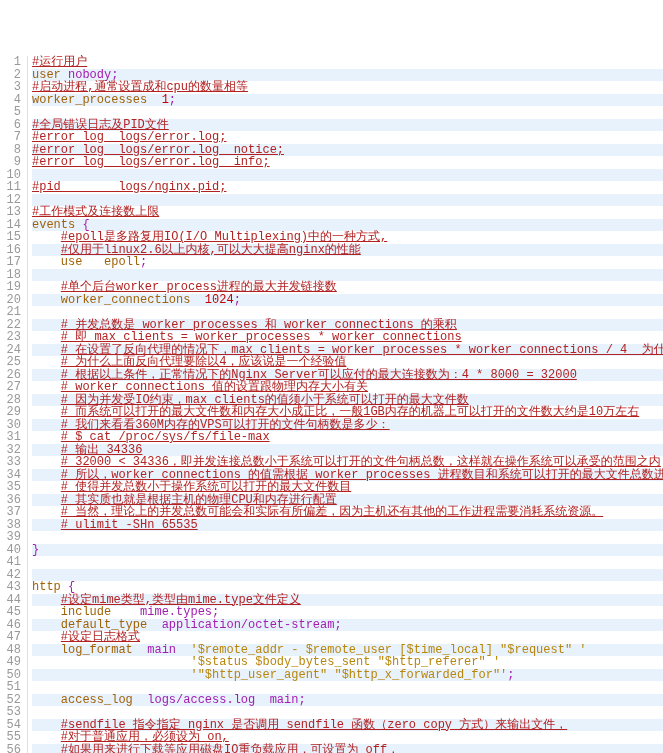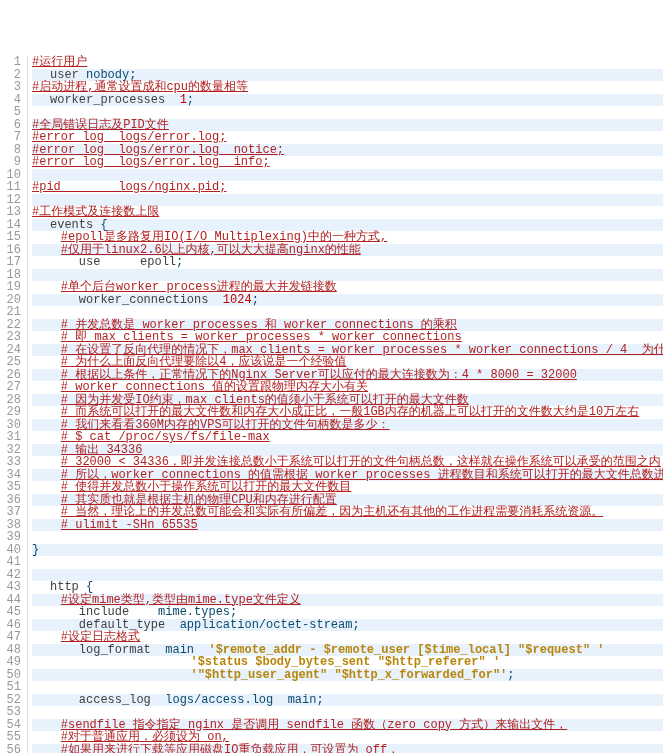--- a/index.html
+++ b/index.html
@@ -33,24 +33,24 @@
       padding-left: 4px;
     }
     .line {
       height: 12.5px;
       line-height: 12.5px;
     }
     .line.hl {
       background: #e8f2fc;
     }
     .cm { color: #b22222; text-decoration: underline; } 
-    .kw { color: #404040; margin-left: 18px; } 
+    .kw { color: #a16207; } 
     .num { color: #c00000; } 
-    .str { color: #b8860b; font-weight: bold; } 
-    .pl { color: #0c4a6e; } 
+    .str { color: #b8860b; } 
+    .pl { color: #a21caf; } 
   </style>
 </head>
 <body>
 
 
 
 <div class="editor">
   <div class="gutter"><div class="ln">1</div><div class="ln">2</div><div class="ln">3</div><div class="ln">4</div><div class="ln">5</div><div class="ln">6</div><div class="ln">7</div><div class="ln">8</div><div class="ln">9</div><div class="ln">10</div><div class="ln">11</div><div class="ln">12</div><div class="ln">13</div><div class="ln">14</div><div class="ln">15</div><div class="ln">16</div><div class="ln">17</div><div class="ln">18</div><div class="ln">19</div><div class="ln">20</div><div class="ln">21</div><div class="ln">22</div><div class="ln">23</div><div class="ln">24</div><div class="ln">25</div><div class="ln">26</div><div class="ln">27</div><div class="ln">28</div><div class="ln">29</div><div class="ln">30</div><div class="ln">31</div><div class="ln">32</div><div class="ln">33</div><div class="ln">34</div><div class="ln">35</div><div class="ln">36</div><div class="ln">37</div><div class="ln">38</div><div class="ln">39</div><div class="ln">40</div><div class="ln">41</div><div class="ln">42</div><div class="ln">43</div><div class="ln">44</div><div class="ln">45</div><div class="ln">46</div><div class="ln">47</div><div class="ln">48</div><div class="ln">49</div><div class="ln">50</div><div class="ln">51</div><div class="ln">52</div><div class="ln">53</div><div class="ln">54</div><div class="ln">55</div><div class="ln">56</div></div>
   <div class="code"><div class="line"><span class="cm">#运行用户</span></div><div class="line hl"><span class="kw">user</span><span class="pl"> nobody;</span></div><div class="line"><span class="cm">#启动进程,通常设置成和cpu的数量相等</span></div><div class="line hl"><span class="kw">worker_processes</span><span class="pl">  </span><span class="num">1</span><span class="pl">;</span></div><div class="line">&nbsp;</div><div class="line hl"><span class="cm">#全局错误日志及PID文件</span></div><div class="line"><span class="cm">#error_log  logs/error.log;</span></div><div class="line hl"><span class="cm">#error_log  logs/error.log  notice;</span></div><div class="line"><span class="cm">#error_log  logs/error.log  info;</span></div><div class="line hl">&nbsp;</div><div class="line"><span class="cm">#pid        logs/nginx.pid;</span></div><div class="line hl">&nbsp;</div><div class="line"><span class="cm">#工作模式及连接数上限</span></div><div class="line hl"><span class="kw">events</span><span class="pl"> {</span></div><div class="line"><span class="pl">    </span><span class="cm">#epoll是多路复用IO(I/O Multiplexing)中的一种方式,</span></div><div class="line hl"><span class="pl">    </span><span class="cm">#仅用于linux2.6以上内核,可以大大提高nginx的性能</span></div><div class="line"><span class="pl">    </span><span class="kw">use</span><span class="pl">   </span><span class="kw">epoll</span><span class="pl">;</span></div><div class="line hl">&nbsp;</div><div class="line"><span class="pl">    </span><span class="cm">#单个后台worker process进程的最大并发链接数</span></div><div class="line hl"><span class="pl">    </span><span class="kw">worker_connections</span><span class="pl">  </span><span class="num">1024</span><span class="pl">;</span></div><div class="line">&nbsp;</div><div class="line hl"><span class="pl">    </span><span class="cm"># 并发总数是 worker_processes 和 worker_connections 的乘积</span></div><div class="line"><span class="pl">    </span><span class="cm"># 即 max_clients = worker_processes * worker_connections</span></div><div class="line hl"><span class="pl">    </span><span class="cm"># 在设置了反向代理的情况下，max_clients = worker_processes * worker_connections / 4  为什么</span></div><div class="line"><span class="pl">    </span><span class="cm"># 为什么上面反向代理要除以4，应该说是一个经验值</span></div><div class="line hl"><span class="pl">    </span><span class="cm"># 根据以上条件，正常情况下的Nginx Server可以应付的最大连接数为：4 * 8000 = 32000</span></div><div class="line"><span class="pl">    </span><span class="cm"># worker_connections 值的设置跟物理内存大小有关</span></div><div class="line hl"><span class="pl">    </span><span class="cm"># 因为并发受IO约束，max_clients的值须小于系统可以打开的最大文件数</span></div><div class="line"><span class="pl">    </span><span class="cm"># 而系统可以打开的最大文件数和内存大小成正比，一般1GB内存的机器上可以打开的文件数大约是10万左右</span></div><div class="line hl"><span class="pl">    </span><span class="cm"># 我们来看看360M内存的VPS可以打开的文件句柄数是多少：</span></div><div class="line"><span class="pl">    </span><span class="cm"># $ cat /proc/sys/fs/file-max</span></div><div class="line hl"><span class="pl">    </span><span class="cm"># 输出 34336</span></div><div class="line"><span class="pl">    </span><span class="cm"># 32000 &lt; 34336，即并发连接总数小于系统可以打开的文件句柄总数，这样就在操作系统可以承受的范围之内</span></div><div class="line hl"><span class="pl">    </span><span class="cm"># 所以，worker_connections 的值需根据 worker_processes 进程数目和系统可以打开的最大文件总数进行</span></div><div class="line"><span class="pl">    </span><span class="cm"># 使得并发总数小于操作系统可以打开的最大文件数目</span></div><div class="line hl"><span class="pl">    </span><span class="cm"># 其实质也就是根据主机的物理CPU和内存进行配置</span></div><div class="line"><span class="pl">    </span><span class="cm"># 当然，理论上的并发总数可能会和实际有所偏差，因为主机还有其他的工作进程需要消耗系统资源。</span></div><div class="line hl"><span class="pl">    </span><span class="cm"># ulimit -SHn 65535</span></div><div class="line">&nbsp;</div><div class="line hl"><span class="pl">}</span></div><div class="line">&nbsp;</div><div class="line hl">&nbsp;</div><div class="line"><span class="kw">http</span><span class="pl"> {</span></div><div class="line hl"><span class="pl">    </span><span class="cm">#设定mime类型,类型由mime.type文件定义</span></div><div class="line"><span class="pl">    </span><span class="kw">include</span><span class="pl">    mime.types;</span></div><div class="line hl"><span class="pl">    </span><span class="kw">default_type</span><span class="pl">  application/octet-stream;</span></div><div class="line"><span class="pl">    </span><span class="cm">#设定日志格式</span></div><div class="line hl"><span class="pl">    </span><span class="kw">log_format</span><span class="pl">  main  </span><span class="str">'$remote_addr - $remote_user [$time_local] "$request" '</span></div><div class="line"><span class="pl">                      </span><span class="str">'$status $body_bytes_sent "$http_referer" '</span></div><div class="line hl"><span class="pl">                      </span><span class="str">'"$http_user_agent" "$http_x_forwarded_for"'</span><span class="pl">;</span></div><div class="line">&nbsp;</div><div class="line hl"><span class="pl">    </span><span class="kw">access_log</span><span class="pl">  logs/access.log  main;</span></div><div class="line">&nbsp;</div><div class="line hl"><span class="pl">    </span><span class="cm">#sendfile 指令指定 nginx 是否调用 sendfile 函数（zero copy 方式）来输出文件，</span></div><div class="line"><span class="pl">    </span><span class="cm">#对于普通应用，必须设为 on,</span></div><div class="line hl"><span class="pl">    </span><span class="cm">#如果用来进行下载等应用磁盘IO重负载应用，可设置为 off，</span></div></div>
 </div>

